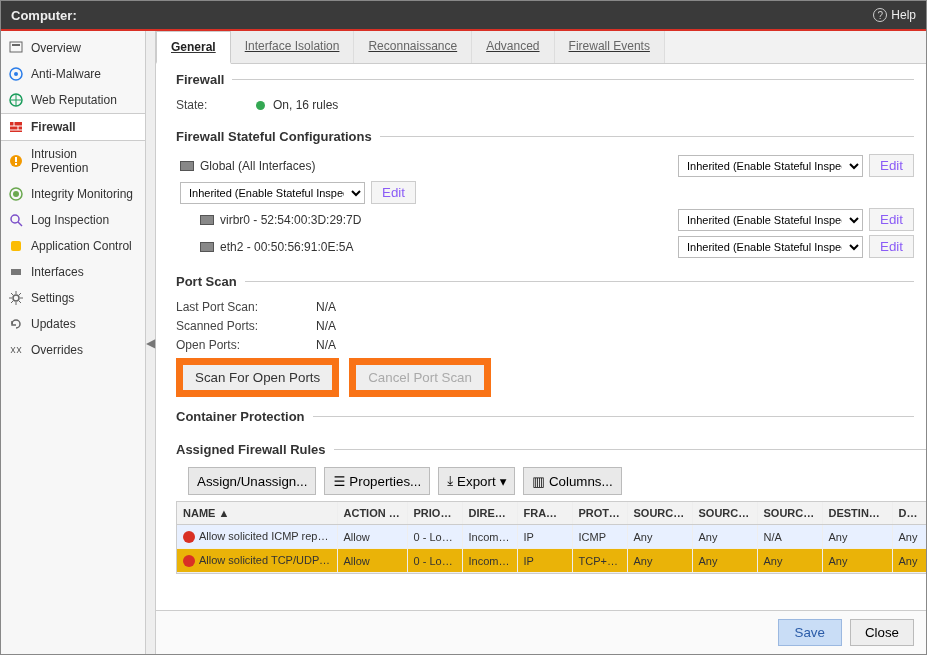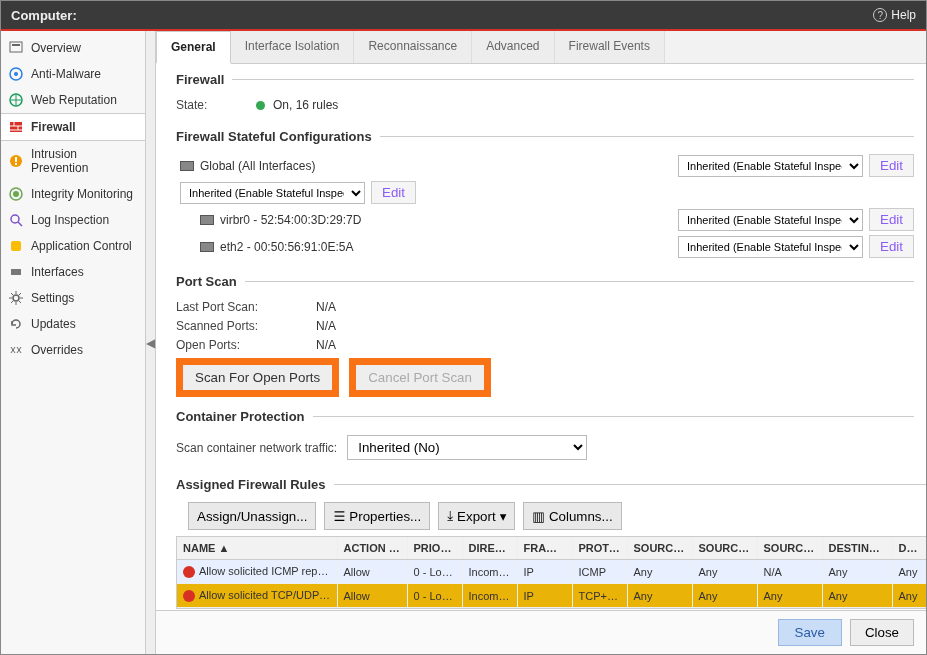--- a/index.html
+++ b/index.html
@@ -9,21 +9,21 @@
   .titlebar .title { font-weight: bold; font-size: 13px; }
   .titlebar .help { display: flex; align-items: center; gap: 4px; cursor: pointer; }
   .redline { height: 2px; background: #d93025; }
   .body { flex: 1; display: flex; overflow: hidden; }
   .sidebar { width: 145px; border-right: 1px solid #ccc; background: #f7f7f7; display: flex; flex-direction: column; padding-top: 4px; }
   .sidebar-item { display: flex; align-items: center; gap: 8px; padding: 6px 8px; cursor: pointer; color: #333; }
   .sidebar-item.active { background: #fff; border-top: 1px solid #ccc; border-bottom: 1px solid #ccc; font-weight: bold; }
   .sidebar-item .icon { width: 14px; height: 14px; display: flex; align-items: center; justify-content: center; }
   .sidebar-collapse { width: 10px; background: #eee; border-right: 1px solid #ccc; display:flex; align-items:center; justify-content:center; color:#777; }
   .main { flex: 1; display: flex; flex-direction: column; overflow: hidden; }
-  .tabs { display: flex; border-bottom: 1px solid #ccc; background: #f2f2f2; }
+  .tabs { display: flex; border-bottom: 1px solid #ccc; background: #f2f2f2; text-decoration: underline; }
   .tab { padding: 8px 14px; color: #666; cursor: pointer; border-right: 1px solid #ddd; background:#ededed; }
   .tab.active { background: #fff; color: #222; font-weight: bold; border-bottom: 2px solid #fff; margin-bottom:-1px; border-top:1px solid #ccc; border-left:1px solid #ccc; border-right:1px solid #ccc; }
   .content { flex:1; overflow: auto; padding: 8px 12px 4px 20px; }
   fieldset { border: none; border-top: 1px solid #ccc; margin-bottom: 12px; padding-top: 6px; }
   legend { font-weight: bold; font-size: 13px; padding-right: 8px; }
   .row { display: flex; align-items: center; margin: 5px 0; }
   .lbl { width: 140px; color: #444; }
   select.combo { border: 1px solid #bbb; padding: 3px 6px; background: #fff; min-width: 150px; }
   .state-dot { width: 9px; height: 9px; border-radius: 50%; background: #34a853; display: inline-block; margin-right: 8px; }
   .iface-row { display:flex; align-items:center; justify-content:space-between; margin:4px 0 4px 4px; }
@@ -246,24 +246,20 @@
               <span>N/A</span>
             </div>
           <div class="port-buttons">
             <button class="btn">Scan For Open Ports</button>
             <button class="btn disabled">Cancel Port Scan</button>
           </div>
         </fieldset>
 
         <fieldset>
           <legend>Container Protection</legend>
-          <div class="row">
-            <span class="lbl" style="width:auto; margin-right:10px">Scan container network traffic:</span>
-            <select class="combo" style="min-width:240px"><option>Inherited (No)</option></select>
-          </div>
         </fieldset>
 
         <fieldset>
           <legend>Assigned Firewall Rules</legend>
           <div class="toolbar">
             <button class="tool-btn">
                 <span>Assign/Unassign...</span>
               </button>
             <button class="tool-btn">
                 <span>☰</span>

